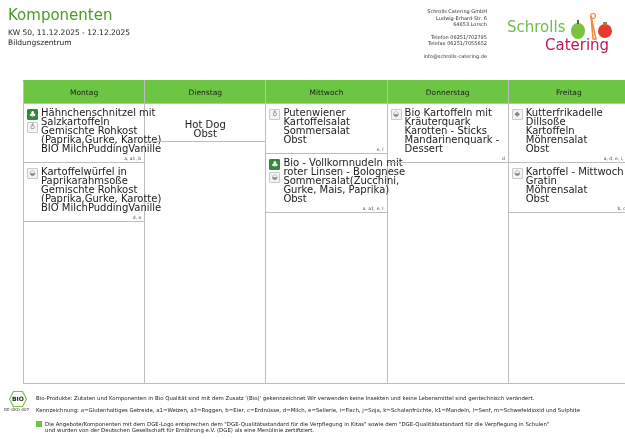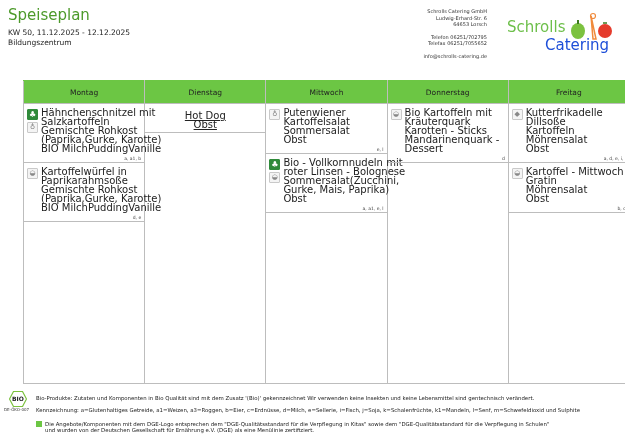--- a/index.html
+++ b/index.html
@@ -7,49 +7,49 @@
   body { font-family: "DejaVu Sans", sans-serif; color: #222; position: relative; }
 
   .title { position: absolute; left: 8px; top: 6px; font-size: 15px; color: #4c9a2a; font-weight: normal; }
   .subtitle { position: absolute; left: 8px; top: 28px; font-size: 7.5px; line-height: 10px; color: #222; }
 
   .address { position: absolute; right: 138px; top: 8px; font-size: 5px; line-height: 6.6px; text-align: right; color: #333; }
   .address .gap { height: 6px; }
 
   .logo { position: absolute; left: 505px; top: 12px; width: 110px; height: 46px; text-align: center; }
   .logo .w1 { position: absolute; left: 2px; top: 6px; font-size: 15px; color: #6dbf4a; font-family: "DejaVu Sans", sans-serif; }
-  .logo .w2 { position: absolute; left: 40px; top: 24px; font-size: 15px; color: #1d4ed8; font-family: "DejaVu Sans", sans-serif; }
+  .logo .w2 { position: absolute; left: 40px; top: 24px; font-size: 15px; color: #be185d; font-family: "DejaVu Sans", sans-serif; }
 
   table.plan { position: absolute; left: 23px; top: 80px; width: 607px; height: 304px; border-collapse: collapse; table-layout: fixed; }
   table.plan th { background: #6cc644; color: #222; font-weight: normal; font-size: 7.5px; height: 23px; border: 1px solid #bdbdbd; border-top-color: #6cc644; }
   table.plan td { border-left: 1px solid #bdbdbd; border-right: 1px solid #bdbdbd; border-bottom: 1px solid #bdbdbd; vertical-align: top; padding: 0; }
 
   .meal { border-bottom: 1px solid #bdbdbd; position: relative; padding: 4px 3px 2px 3px; display: flex; }
   .meal .icons { width: 14px; flex: 0 0 14px; display: flex; flex-direction: column; gap: 2px; padding-top: 1px; }
   .meal .ico { width: 11px; height: 11px; border: 1px solid #c9c9c9; border-radius: 1px; background: #f4f4f4; display: flex; align-items: center; justify-content: center; font-size: 7px; color: #888; line-height: 1; }
   .meal .ico.bio { background: #2f8a3a; border-color: #2f8a3a; color: #fff; font-size: 8px; }
   .meal .txt { font-size: 10px; line-height: 9px; color: #222; flex: 1; }
   .meal .txt div { white-space: nowrap; }
   .meal .allerg { position: absolute; right: 3px; bottom: 1px; font-size: 4.5px; color: #444; }
-  .meal.center { display: block; text-align: center; padding: 7px 2px 3px 2px; text-decoration: underline; }
+  .meal.center { display: block; text-align: center; padding: 16px 2px 3px 2px; }
   .meal.center .txt div { text-align: center; }
 
   .footer { position: absolute; left: 0; top: 389px; width: 625px; font-size: 5.4px; color: #222; line-height: 6.4px; }
   .bio-badge { position: absolute; left: 9px; top: 2px; width: 18px; height: 16px; }
   .bio-code { position: absolute; left: 4px; top: 18px; font-size: 4px; color: #333; }
   .f1 { position: absolute; left: 36px; top: 6px; white-space: nowrap; }
   .f2 { position: absolute; left: 36px; top: 18px; width: 575px; }
   .f3 { position: absolute; left: 36px; top: 32px; width: 575px; }
   .f3 .dge { display: inline-block; width: 6px; height: 6px; background: #6cc644; margin-right: 3px; vertical-align: -1px; }
   .f3 .l2 { padding-left: 9px; }
 </style>
 </head>
 <body>
 
-<div class="title">Speiseplan</div>
+<div class="title">Komponenten</div>
 <div class="subtitle">
   <div>KW 50, 11.12.2025 - 12.12.2025</div>
   <div>Bildungszentrum</div>
 </div>
 
 <div class="address">
   <div>Schrolls Catering GmbH</div>
   <div>Ludwig-Erhard-Str. 6</div>
   <div>64653 Lorsch</div>
   <div class="gap"></div>

